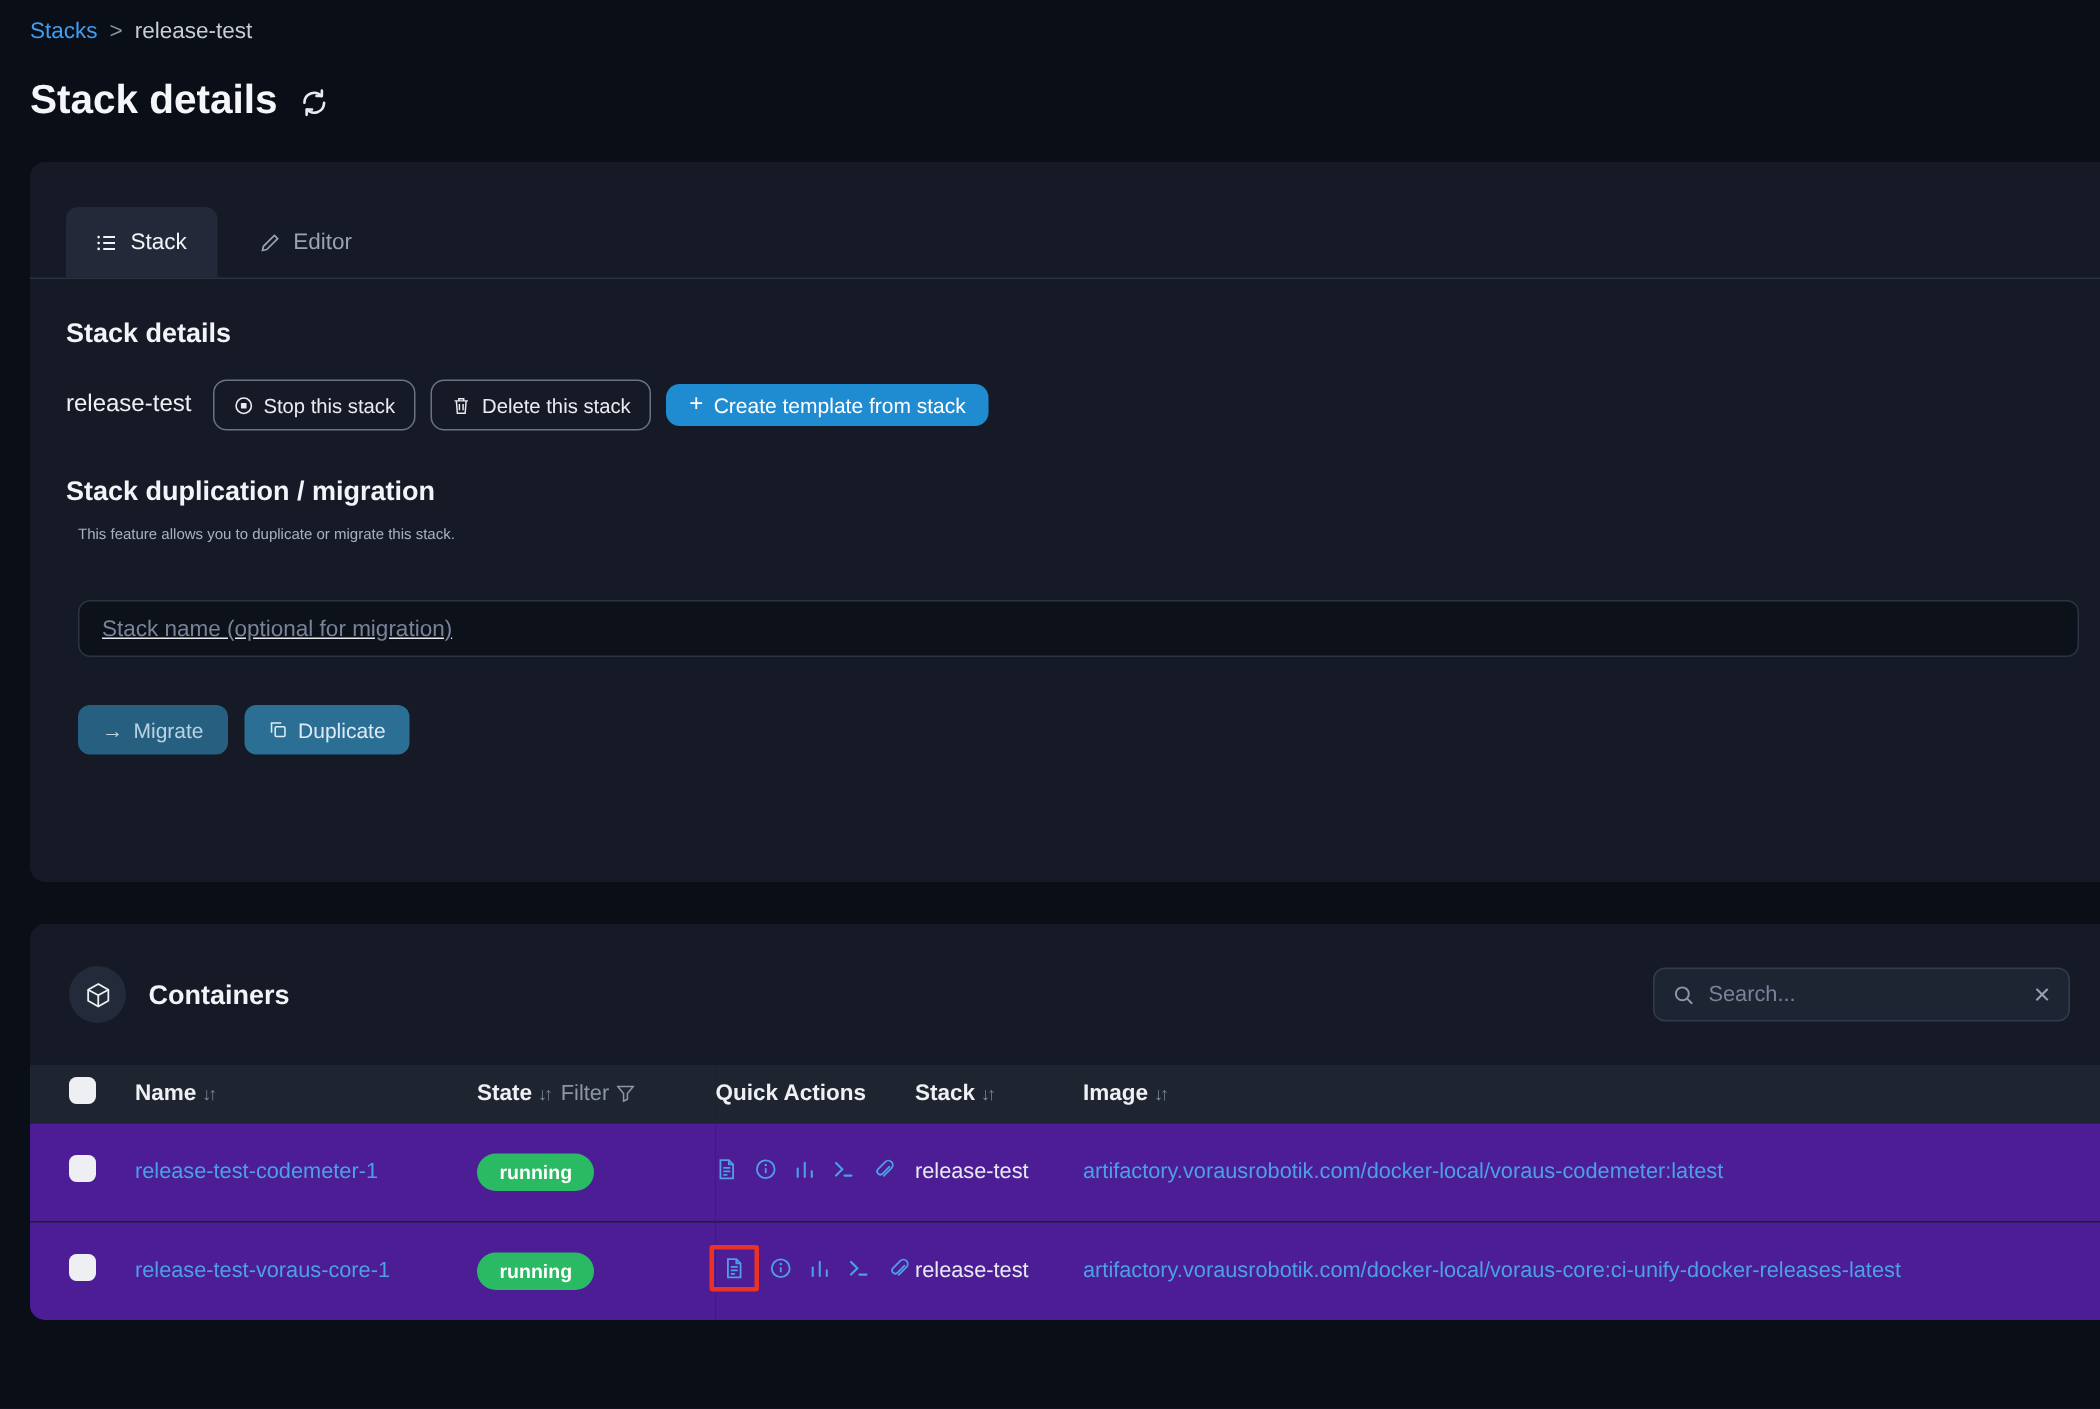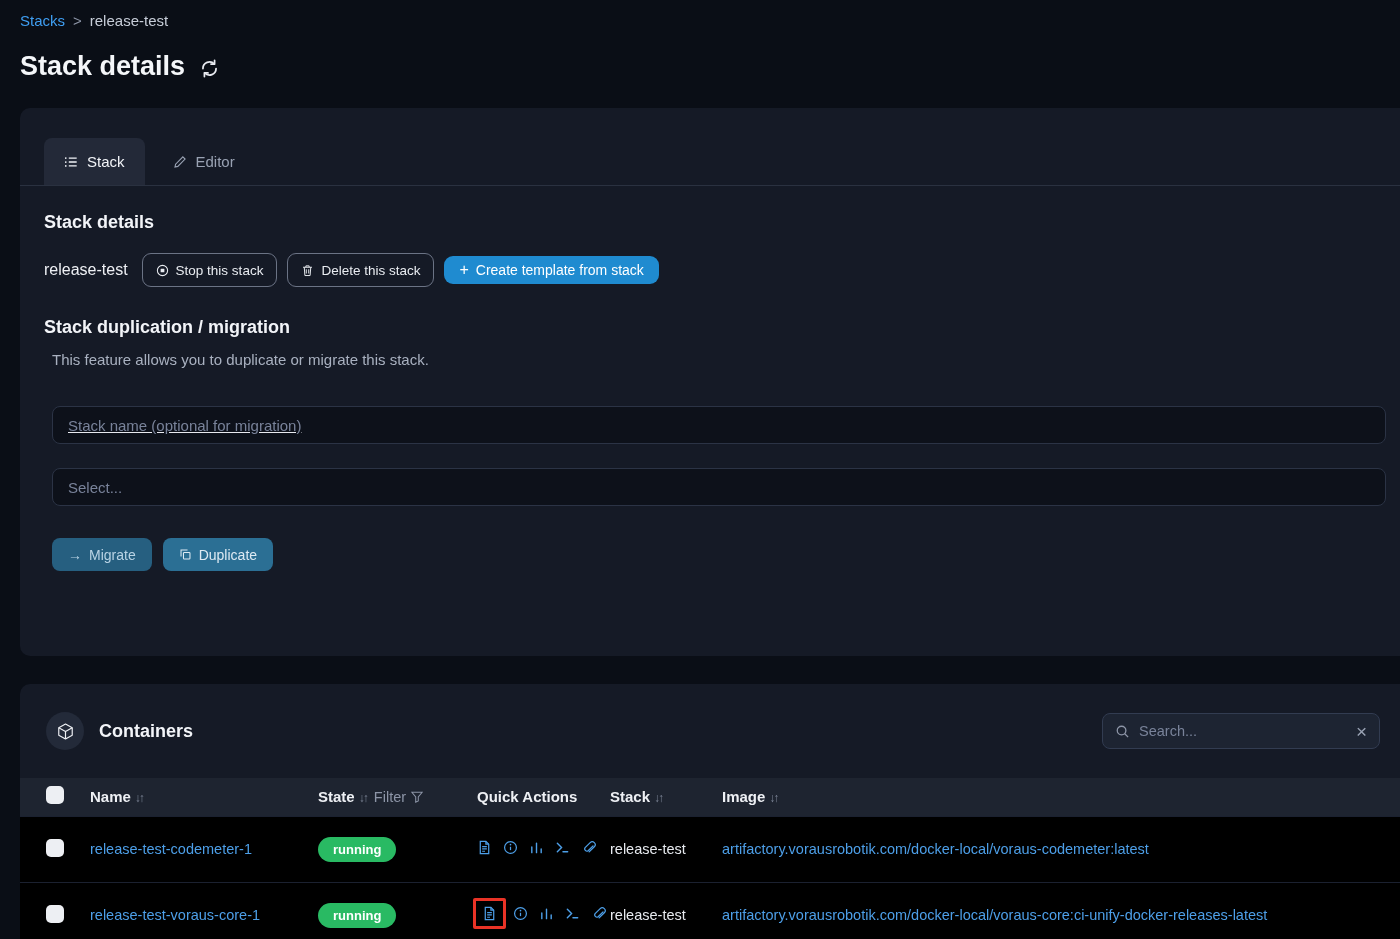--- a/index.html
+++ b/index.html
@@ -52,21 +52,21 @@
     display: inline-flex; align-items: center; gap: 7px;
     border-radius: 9px; font-size: 13.5px; cursor: pointer; border: none;
     font-family: inherit; white-space: nowrap;
   }
   .btn-outline { background: transparent; border: 1px solid #6b7385; color: #e9ecf1; height: 28px; padding: 16px 13px; }
   .btn-primary { background: #1f8bd0; color: #ffffff; height: 28px; padding: 0 15px; font-size: 14px; }
   .btn-primary .plus { font-size: 16px; margin-top: -1px; }
 
   h2.dup-h { margin-top: 30px; }
   .dup-body { margin-left: 8px; padding-bottom: 85px; }
-  .dup-desc { margin-top: 13px; font-size: 15px; color: #a9b1c0; }
+  .dup-desc { margin-top: 13px; font-size: 10px; color: #a9b1c0; }
 
   .text-input, .select-box {
     width: 100%; height: 38px; margin-top: 0;
     background: #0d111a; border: 1px solid #2b3345; border-radius: 8px;
     color: #e8eaf0; font-size: 15px; padding: 0 15px;
     font-family: inherit; display: flex; align-items: center;
   }
   input.text-input::placeholder { color: #79839a; }
   .field-1 { margin-top: 38px; text-decoration: underline; }
   .field-2 { margin-top: 24px; color: #79839a; cursor: pointer; }
@@ -95,21 +95,21 @@
   }
   .search-box input::placeholder { color: #79839a; }
   .search-clear { font-size: 19px; color: #99a2b3; cursor: pointer; line-height: 1; }
 
   table.containers-table { width: 100%; border-collapse: collapse; table-layout: fixed; }
   .containers-table th {
     background: #1e2430; height: 38px; text-align: left;
     font-size: 15px; font-weight: 700; color: #eef0f4; white-space: nowrap;
   }
   .containers-table td {
-    height: 66px; background: #000000; border-top: 1px solid #1b2130;
+    height: 66px; background: #4c1d95; border-top: 1px solid #1b2130;
     font-size: 14.5px; white-space: nowrap; overflow: visible;
   }
   .col-check { width: 70px; }
   .col-name { width: 228px; }
   .col-state { width: 159px; }
   .col-qa { width: 133px; }
   .col-stack { width: 112px; }
   th.cell-check, td.cell-check { padding-left: 26px; }
 
   .checkbox {
@@ -208,23 +208,20 @@
           <span>Create template from stack</span>
         </button>
       </div>
 
       <h2 class="section-h dup-h">Stack duplication / migration</h2>
       <div class="dup-body">
         <p class="dup-desc">This feature allows you to duplicate or migrate this stack.</p>
 
         <input class="text-input field-1" type="text" placeholder="Stack name (optional for migration)" style="">
 
-        <div class="select-box field-2">
-          <span>Select...</span>
-        </div>
 
         <div class="btn-row">
           <button class="btn btn-teal btn-migrate">
             <span>→</span>
             <span>Migrate</span>
           </button>
           <button class="btn btn-teal btn-duplicate">
             <span>
               <svg viewBox="0 0 16 16" width="13" height="13" fill="none" stroke="currentColor" stroke-width="1.3">
                 <rect x="5.5" y="5.5" width="8" height="8" rx="1"></rect>

